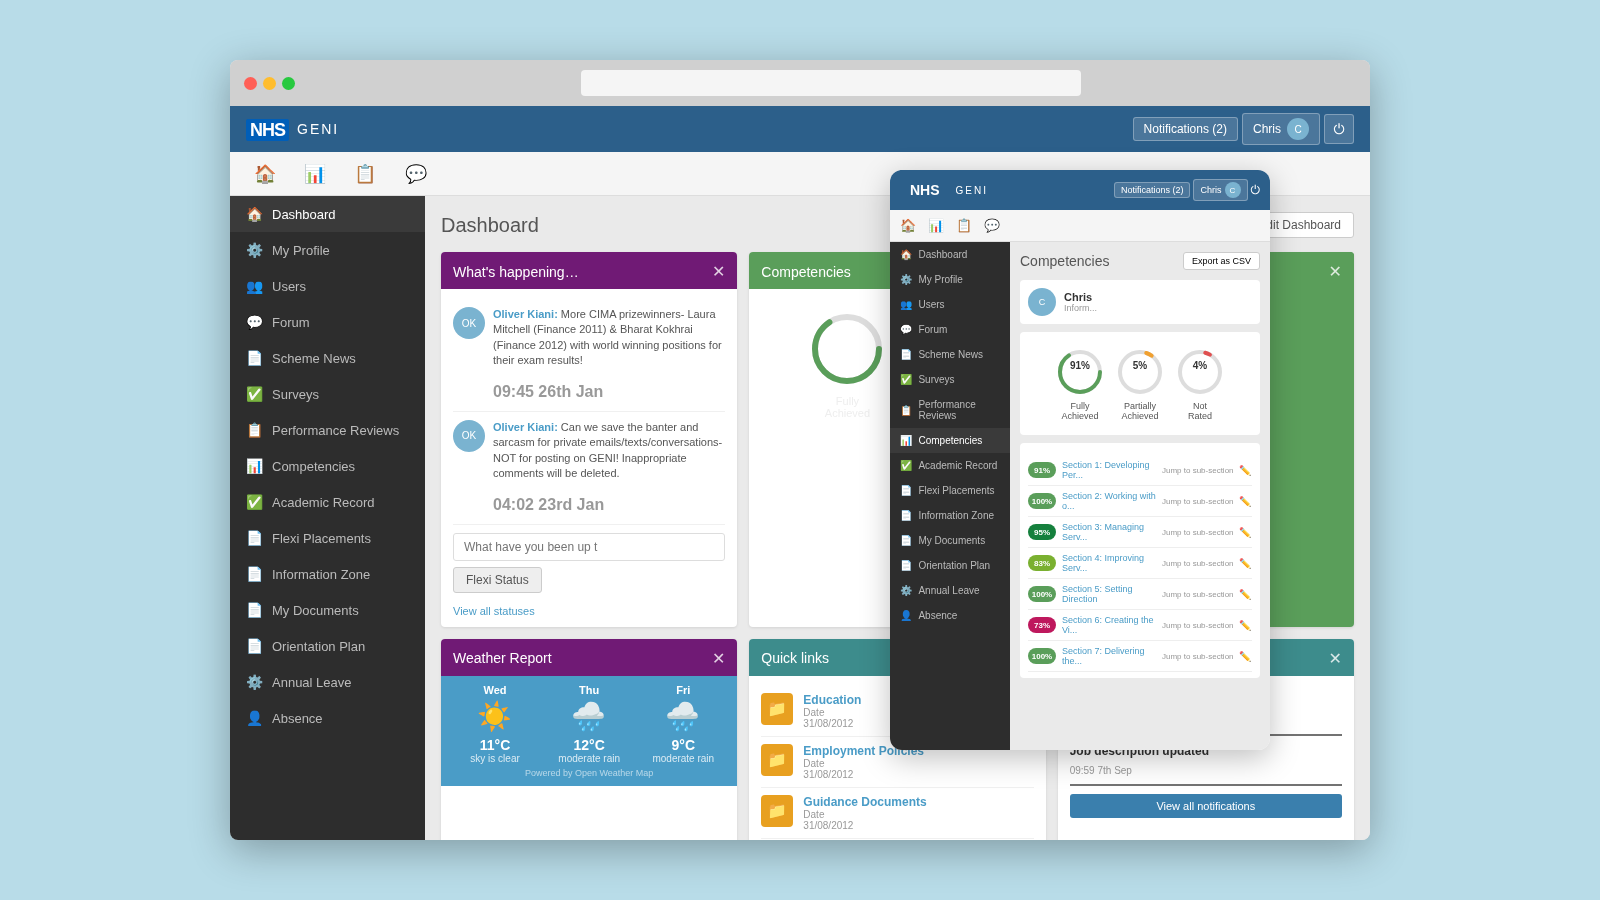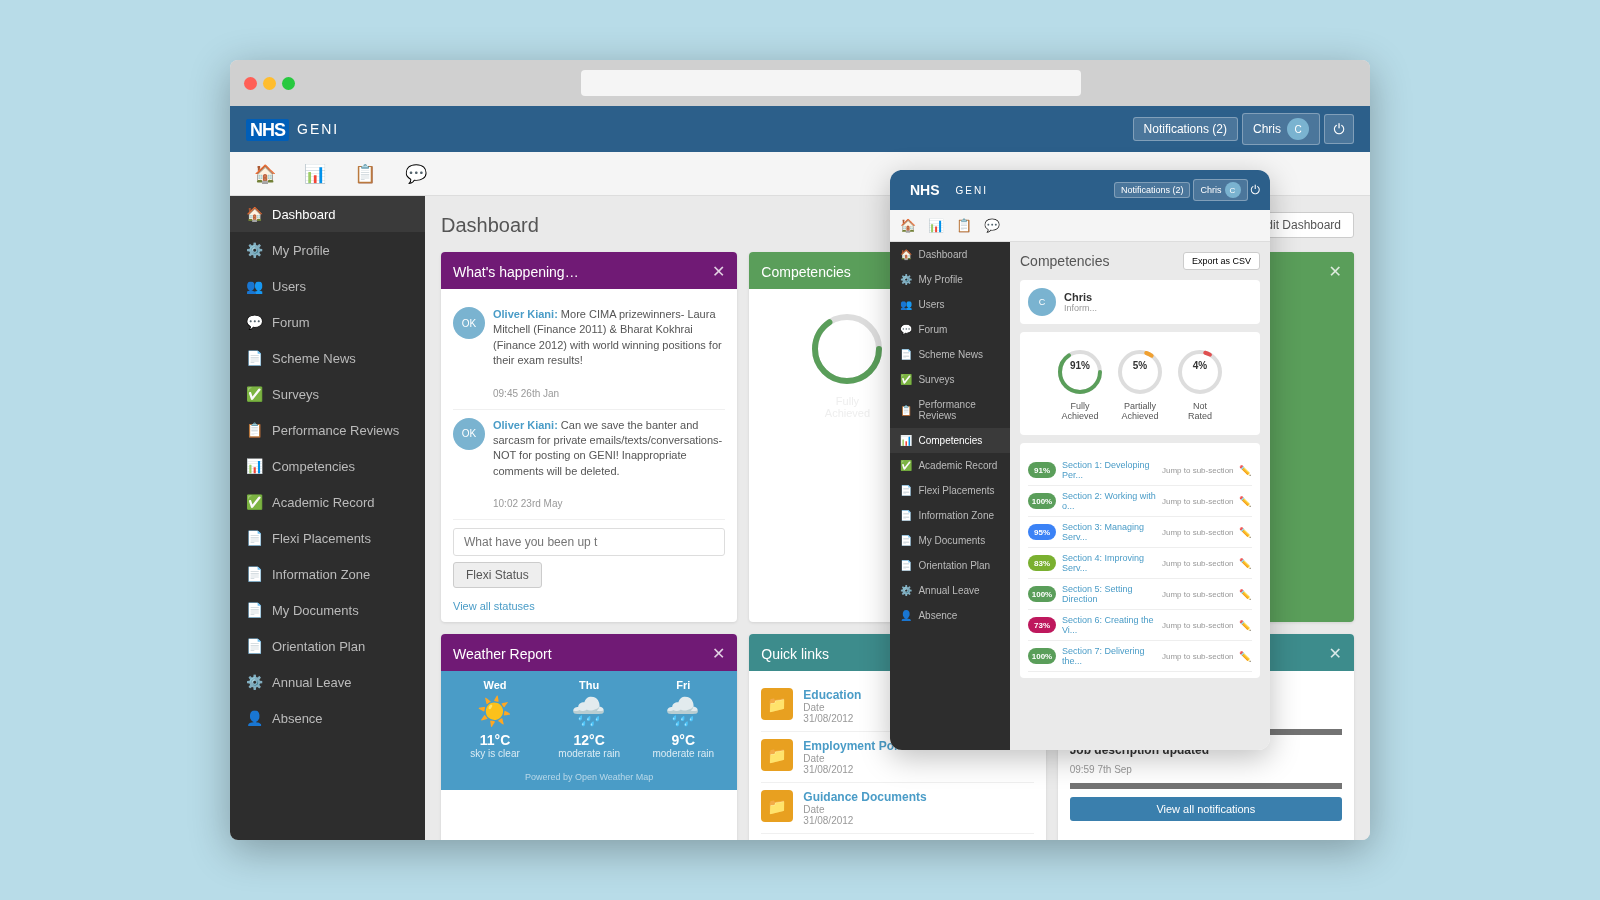--- a/index.html
+++ b/index.html
@@ -201,21 +201,21 @@
       color: #555;
     }
     .activity-avatar {
       width: 32px; height: 32px; border-radius: 50%;
       background: #7ab3d0; flex-shrink: 0;
       display: flex; align-items: center; justify-content: center;
       font-size: 10px; color: white;
     }
     .activity-text { flex: 1; line-height: 1.4; }
     .activity-name { color: #4a9cc7; font-weight: 600; }
-    .activity-time { color: #999; font-size: 10px; margin-top: 18px; }
+    .activity-time { color: #999; font-size: 16px; margin-top: 12px; font-weight: bold; }
     .status-input {
       width: 100%;
       border: 1px solid #ddd;
       border-radius: 3px;
       padding: 6px 10px;
       font-size: 12px;
       color: #999;
       margin: 8px 0 6px;
     }
     .update-btn {
@@ -241,21 +241,21 @@
       flex-direction: column;
       align-items: center;
       gap: 6px;
     }
     .circle-svg { width: 80px; height: 80px; }
     .circle-label { font-size: 11px; color: #eee; text-align: center; }
     
     .notifications-card { grid-column: 3; }
     .notif-item {
       padding: 8px 0;
-      border-bottom: 6px solid #737373;
+      border-bottom: 2px solid #737373;
     }
     .notif-title { font-size: 12px; font-weight: 600; color: #333; }
     .notif-time { font-size: 10px; color: #999; margin-top: 7px; }
     .view-notif-btn {
       display: block;
       text-align: center;
       padding: 6px;
       background: #3a7fad;
       color: white;
       font-size: 11px;
@@ -270,21 +270,21 @@
       gap: 6px;
     }
     .weather-day {
       flex: 1;
       text-align: center;
     }
     .weather-day-name { font-size: 11px; color: white; font-weight: 600; }
     .weather-icon { font-size: 28px; margin: 4px 0; }
     .weather-temp { font-size: 14px; color: white; font-weight: 600; }
     .weather-desc { font-size: 10px; color: rgba(255,255,255,0.8); }
-    .weather-source { font-size: 9px; color: rgba(255,255,255,0.6); margin-top: 13px; text-align: center; }
+    .weather-source { font-size: 9px; color: rgba(255,255,255,0.6); margin-top: 4px; text-align: center; }
     
     .quick-links-card { grid-column: 2; }
     .quick-link-item {
       display: flex;
       align-items: flex-start;
       gap: 10px;
       padding: 7px 0;
       border-bottom: 1px solid #f0f0f0;
     }
     .ql-icon {
@@ -587,21 +587,21 @@
                   <span class="activity-name">Oliver Kiani:</span>
                   More CIMA prizewinners- Laura Mitchell (Finance 2011) &amp; Bharat Kokhrai (Finance 2012) with world winning positions for their exam results!
                   <div class="activity-time">09:45 26th Jan</div>
                 </div>
               </div>
               <div class="activity-item">
                 <div class="activity-avatar">OK</div>
                 <div class="activity-text">
                   <span class="activity-name">Oliver Kiani:</span>
                   Can we save the banter and sarcasm for private emails/texts/conversations- NOT for posting on GENI! Inappropriate comments will be deleted.
-                  <div class="activity-time">10:02 23rd May</div>
+                  <div class="activity-time">04:02 23rd Jan</div>
                 </div>
               </div>
               <input type="text" class="status-input" placeholder="What have you been up t" style="">
               <button class="update-btn">Flexi Status</button>
               <a class="view-all-link">View all statuses</a>
             </div>
           </div>
 
           <div class="card competencies-card">
             <div class="card-header card-green">
@@ -855,21 +855,21 @@
               <span class="section-jump">Jump to sub-section</span>
               <span class="section-edit">✏️</span>
             </div>
             <div class="section-item">
               <div class="section-badge" style="background:#5a9e5a">100%</div>
               <span class="section-name">Section 2: Working with o...</span>
               <span class="section-jump">Jump to sub-section</span>
               <span class="section-edit">✏️</span>
             </div>
             <div class="section-item">
-              <div class="section-badge" style="background:#3b82f6">95%</div>
+              <div class="section-badge" style="background:#15803d">95%</div>
               <span class="section-name">Section 3: Managing Serv...</span>
               <span class="section-jump">Jump to sub-section</span>
               <span class="section-edit">✏️</span>
             </div>
             <div class="section-item">
               <div class="section-badge" style="background:#7ab030">83%</div>
               <span class="section-name">Section 4: Improving Serv...</span>
               <span class="section-jump">Jump to sub-section</span>
               <span class="section-edit">✏️</span>
             </div>

